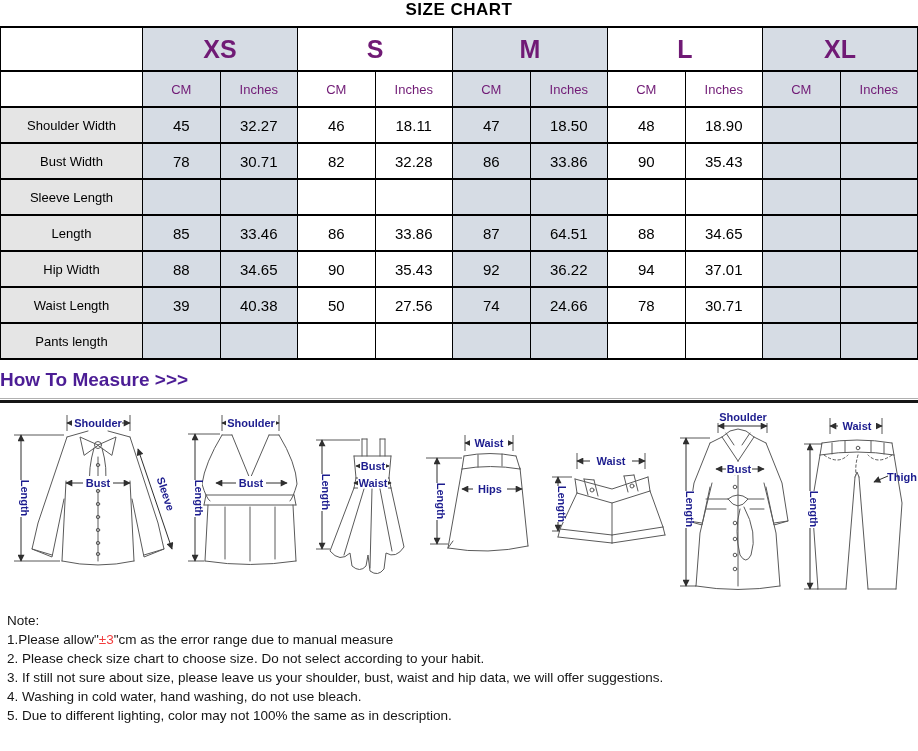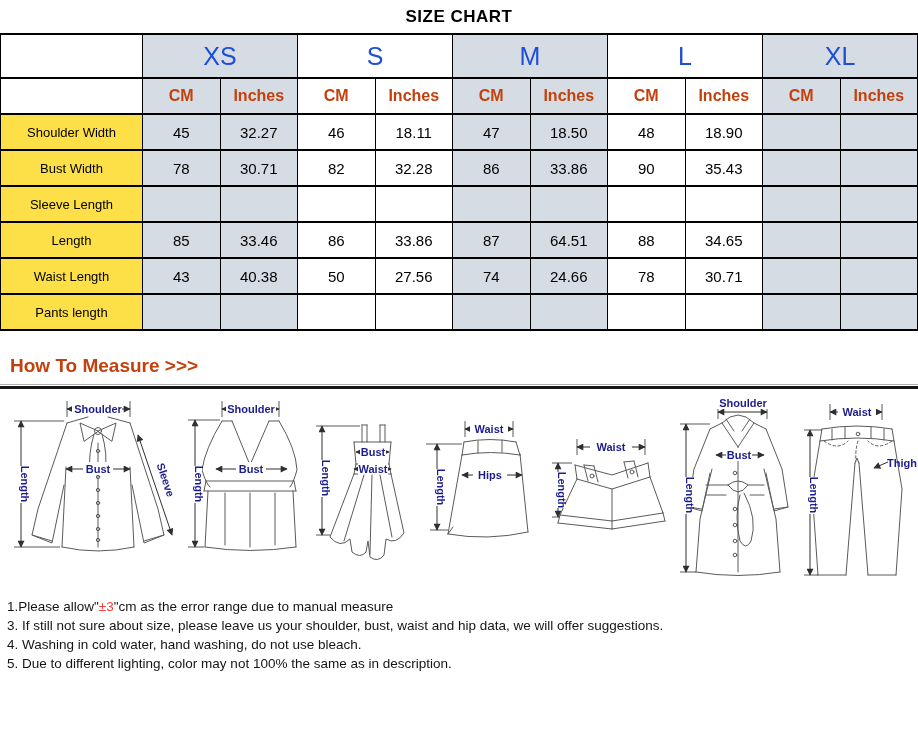--- a/index.html
+++ b/index.html
@@ -1,27 +1,27 @@
 <!DOCTYPE html>
 <html><head>
 <meta charset="utf-8">
 <style>
   html,body{margin:0;padding:0;background:#fff;}
   body{width:918px;height:751px;overflow:hidden;font-family:"Liberation Sans",sans-serif;color:#111;}
-  .title{ text-align:center; font-size:17px; font-weight:bold; padding-top:7px; height:26px; letter-spacing:0.5px; color:#000;}
+  .title{ text-align:center; font-size:17px; font-weight:bold; height:26px; letter-spacing:0.5px; color:#000;}
   table.sc{border-collapse:collapse;width:918px;table-layout:fixed;}
   table.sc th,table.sc td{border:1px solid #000;border-top-width:2px;border-bottom-width:2px;text-align:center;padding:0;overflow:hidden;}
   col.c0{width:142px;}
   tr.r-size th{height:42px;}
-  th.sz{font-size:25px;font-weight:normal;color:#1d4ed8;}
-  tr.r-unit th{height:34px;font-size:16px;font-weight:bold;color:#c2410c;}
-  td.lbl{font-size:13px;font-weight:normal;background:#fde047;color:#000;}
+  th.sz{font-size:25px;font-weight:bold;color:#701a75;}
+  tr.r-unit th{height:34px;font-size:13px;font-weight:normal;color:#701a75;}
+  td.lbl{font-size:13px;font-weight:normal;background:#e5e5e5;color:#000;}
   td.v{height:34px;font-size:15px;color:#000;}
   .g{background:#d6dce4;}
-  .measure-head{margin-top:24px;padding-left:10px;font-size:19px;font-weight:bold;color:#c2410c;height:26px;}
+  .measure-head{margin-top:9px;padding-left:0;font-size:19px;font-weight:bold;color:#4c1d95;height:26px;}
   .rule{height:1px;border-top:1px solid #b0b0b0;border-bottom:3px solid #161616;margin-top:3px;}
   .diagrams{height:200px;position:relative;}
   .notes{padding:8px 0 0 7px;font-size:13.5px;line-height:19px;color:#151515;}
   .notes .red{color:#f23c3c;}
   
   .ln{fill:none;stroke:#5a5a5a;stroke-width:1;stroke-linejoin:round;stroke-linecap:round;}
   .dm{fill:none;stroke:#2f2f2f;stroke-width:1;}
   .tk{fill:none;stroke:#2f2f2f;stroke-width:0.8;}
   .dash{stroke-dasharray:2.5,2.5;}
   .wbg{fill:#ffffff;}
@@ -116,22 +116,35 @@
       <td class="v">86</td>
       <td class="v">33.86</td>
       <td class="v g">87</td>
       <td class="v g">64.51</td>
       <td class="v">88</td>
       <td class="v">34.65</td>
       <td class="v g"></td>
       <td class="v g"></td>
     </tr>
     <tr>
+      <td class="lbl">Hip Width</td>
+      <td class="v g">88</td>
+      <td class="v g">34.65</td>
+      <td class="v">90</td>
+      <td class="v">35.43</td>
+      <td class="v g">92</td>
+      <td class="v g">36.22</td>
+      <td class="v">94</td>
+      <td class="v">37.01</td>
+      <td class="v g"></td>
+      <td class="v g"></td>
+    </tr>
+    <tr>
       <td class="lbl">Waist Length</td>
-      <td class="v g">43</td>
+      <td class="v g">39</td>
       <td class="v g">40.38</td>
       <td class="v">50</td>
       <td class="v">27.56</td>
       <td class="v g">74</td>
       <td class="v g">24.66</td>
       <td class="v">78</td>
       <td class="v">30.71</td>
       <td class="v g"></td>
       <td class="v g"></td>
     </tr>
@@ -312,17 +325,19 @@
     <text class="dlb" x="902" y="78" font-size="10">Thigh</text>
     <path class="tk" d="M804,41 H822 M804,186 H818"></path>
     <line class="dm" x1="810" y1="41" x2="810" y2="186" marker-start="url(#aE)" marker-end="url(#aE)"></line>
     <rect class="wbg" x="803" y="88" width="14" height="37"></rect>
     <text class="dlb" x="810" y="106" transform="rotate(90 810 106)">Length</text>
   </g>
 </svg>
 </div>
 
 <div class="notes">
+  <div>Note:</div>
   <div><span>1.Please allow"</span><span class="red">±3</span><span>"cm as the error range due to manual measure</span></div>
+  <div>2. Please check size chart to choose size. Do not select according to your habit.</div>
   <div>3. If still not sure about size, please leave us your shoulder, bust, waist and hip data, we will offer suggestions.</div>
   <div>4. Washing in cold water, hand washing, do not use bleach.</div>
   <div>5. Due to different lighting, color may not 100% the same as in description.</div>
 </div>
 
 </body></html>

